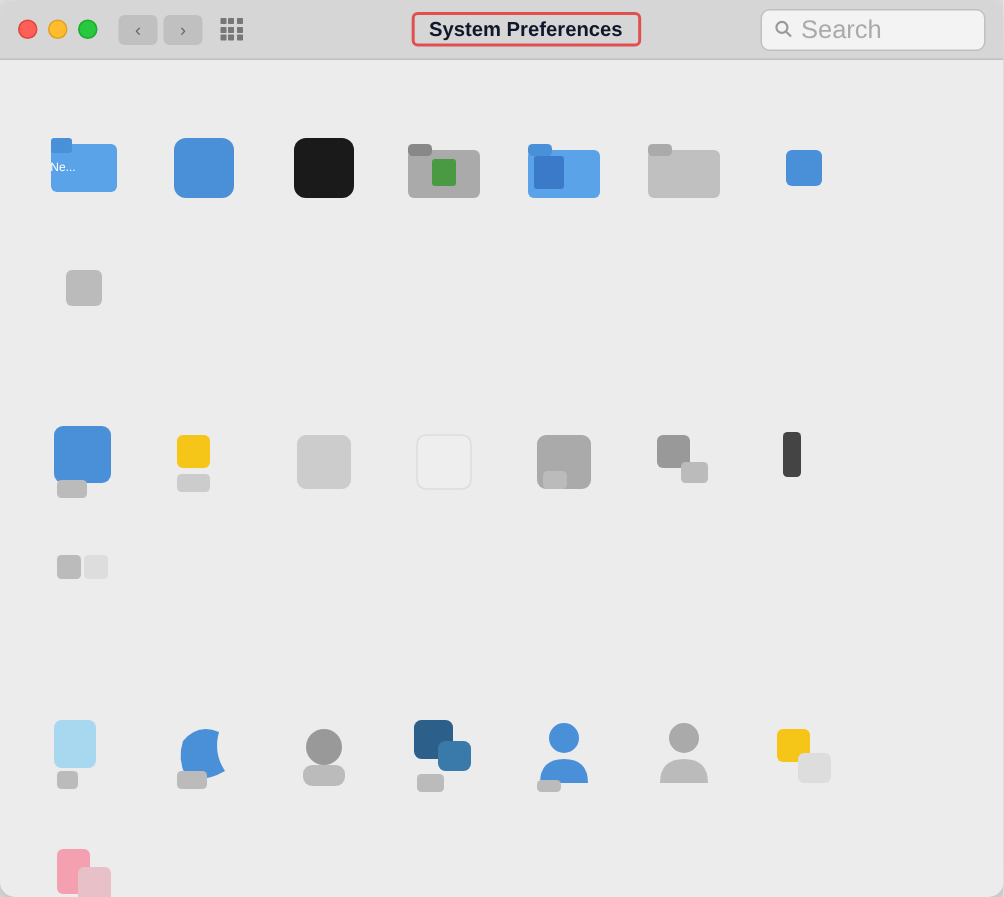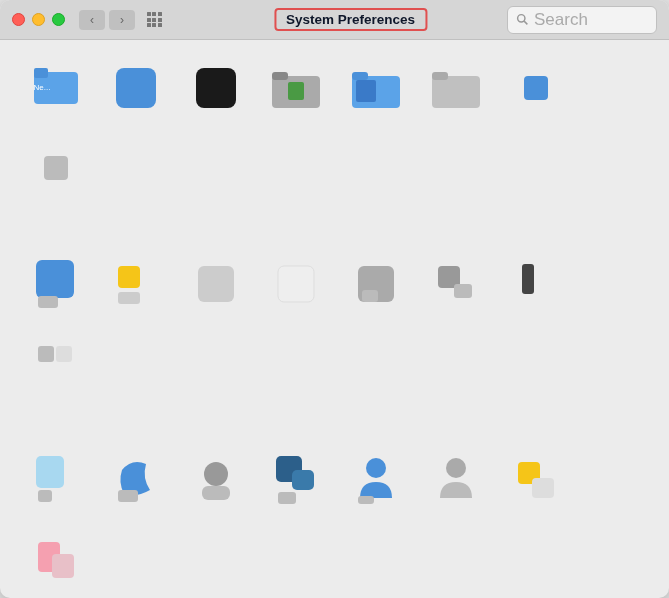--- a/index.html
+++ b/index.html
@@ -119,21 +119,21 @@
       border: none;
       outline: none;
       font-size: 17px;
       color: #333;
       width: 100%;
     }
     .search-input::placeholder { color: #aaa; }
     .content {
       flex: 1;
       overflow-y: auto;
-      padding: 4px 20px;
+      padding: 28px 20px;
       display: flex;
       flex-direction: column;
       gap: 10px;
       justify-content: space-between;
     }
     .icon-row {
       display: flex;
       align-items: center;
       gap: 8px;
       padding: 8px 0;

